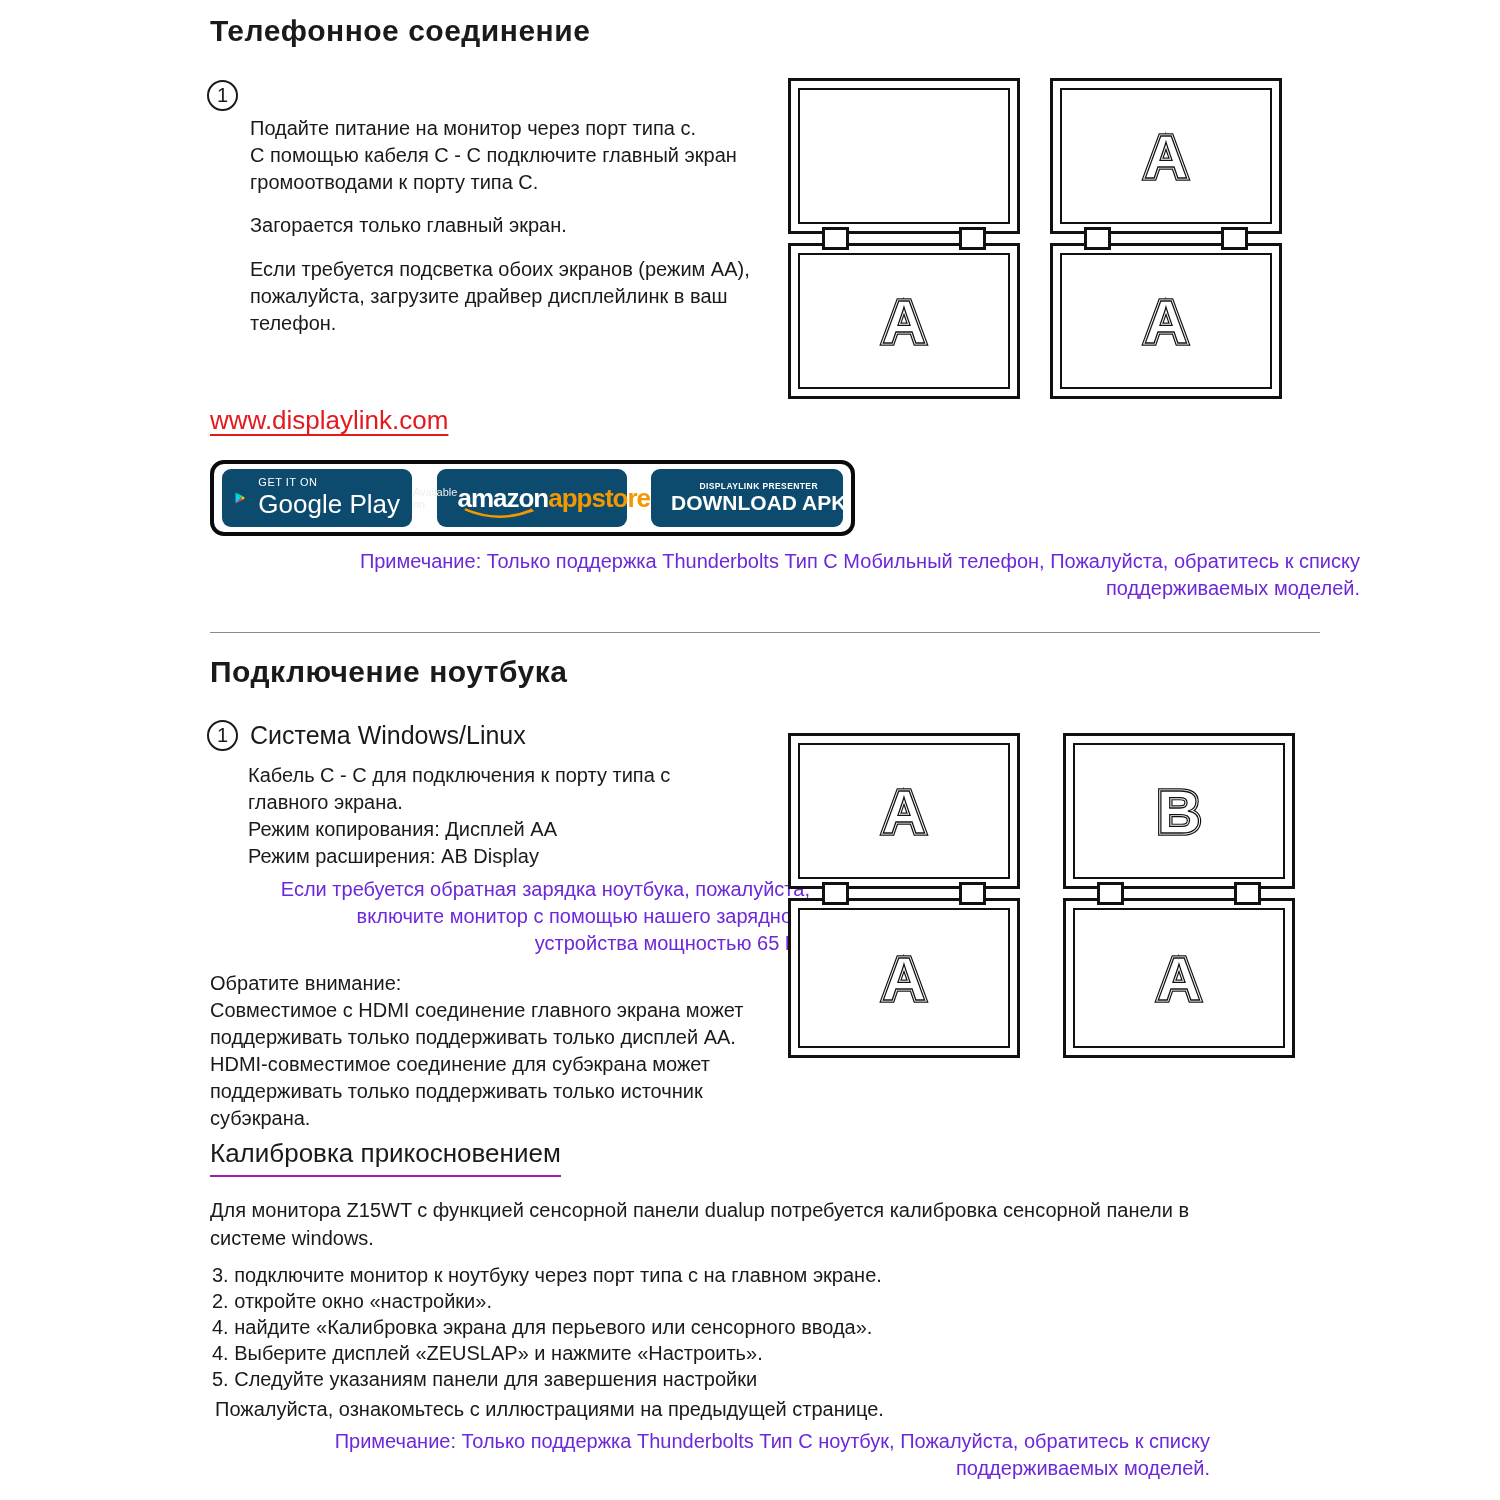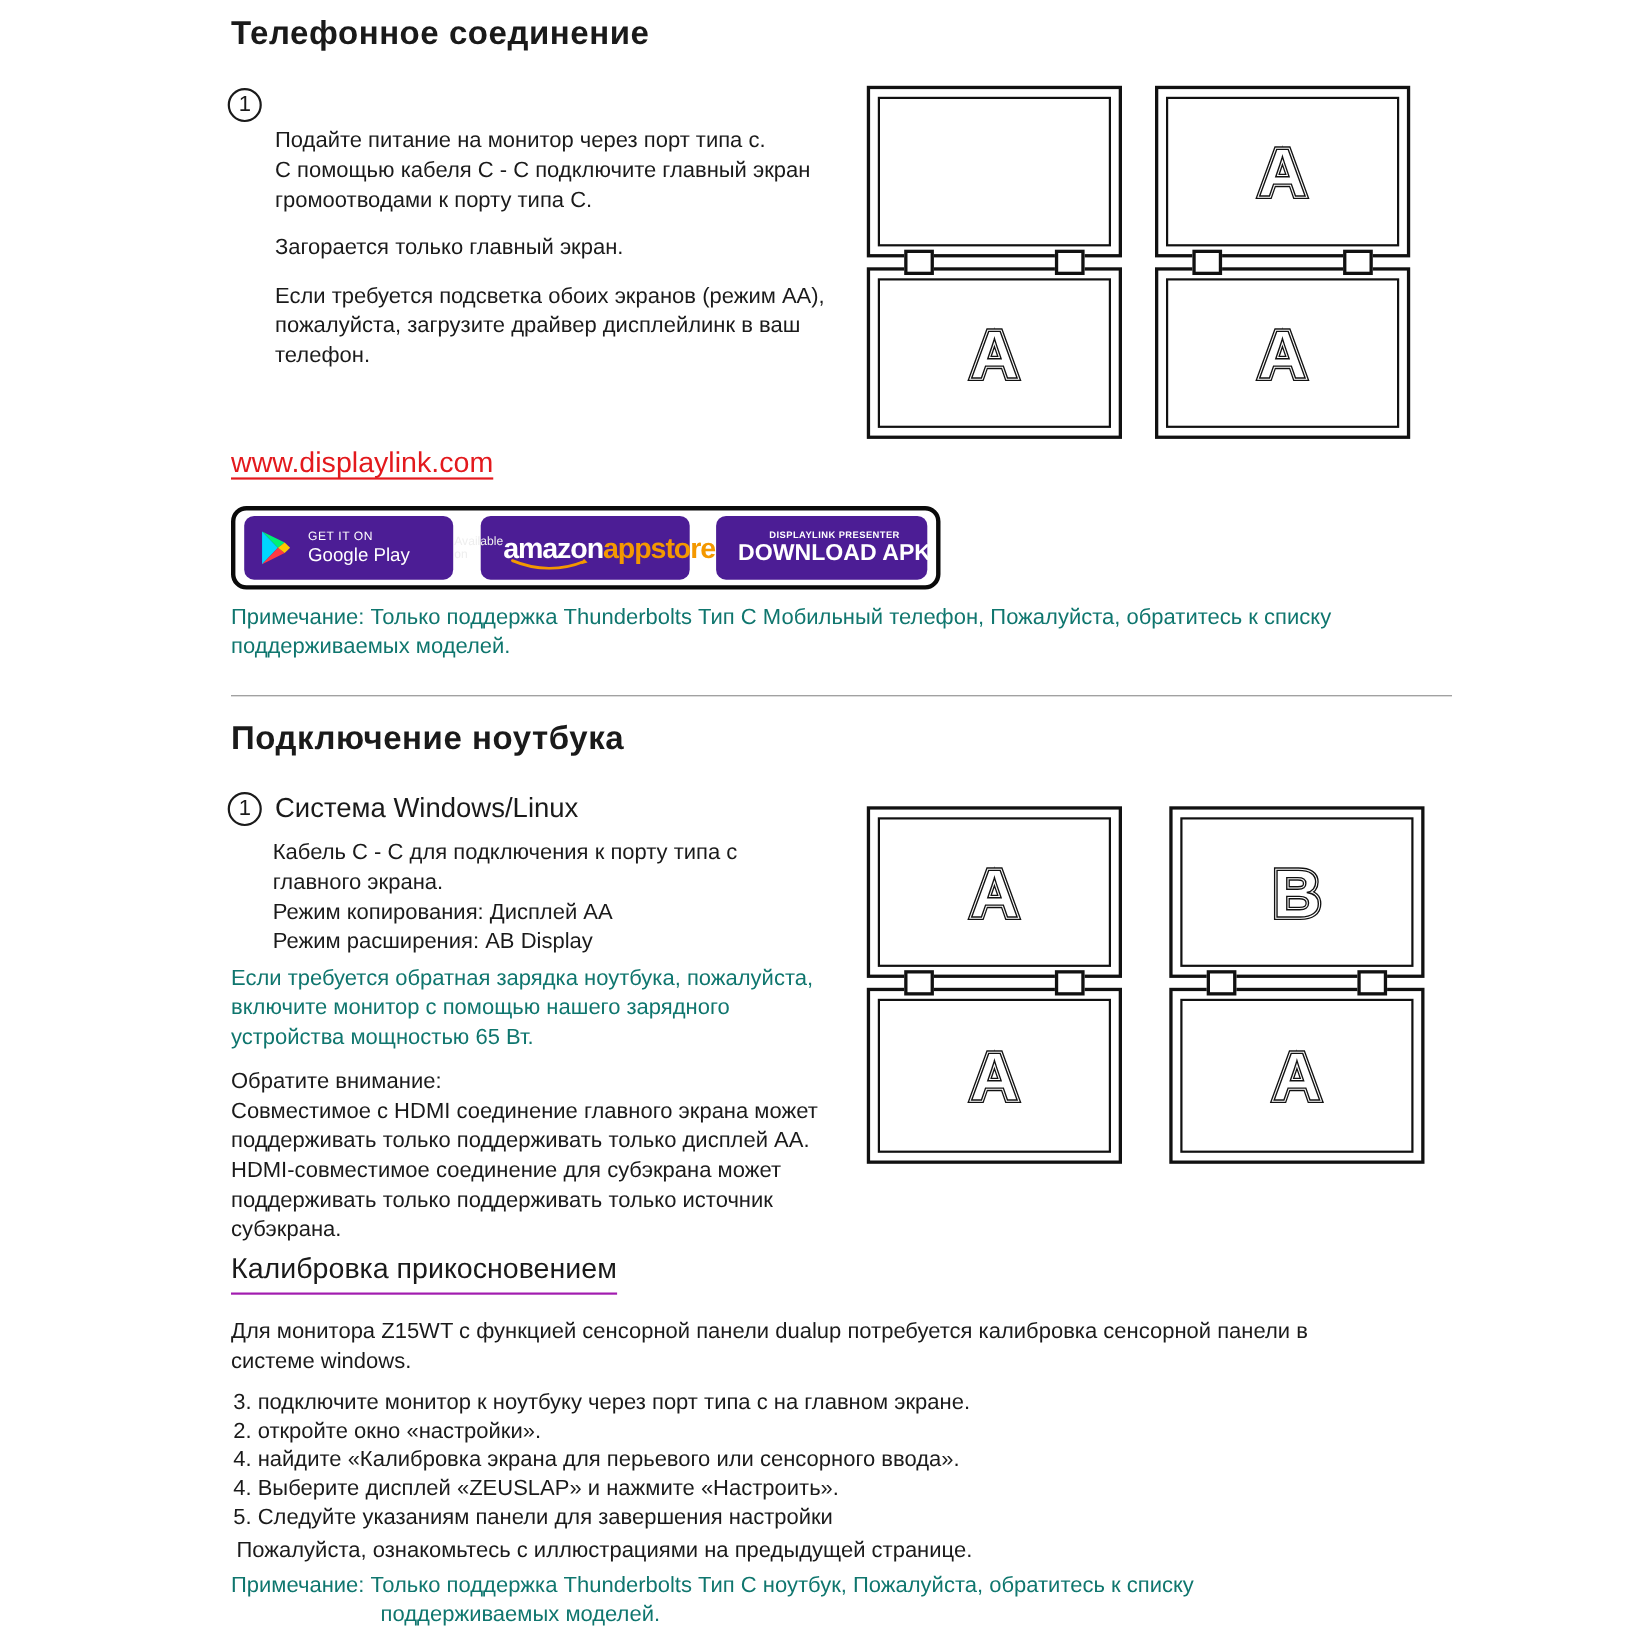--- a/index.html
+++ b/index.html
@@ -13,21 +13,21 @@
   .pre { white-space:pre-line; }
   h1.sec-title { font-size:30px; font-weight:bold; margin:0; letter-spacing:0.5px; }
   .step-head { display:flex; align-items:center; gap:12px; }
   .step-circle {
     width:31px; height:31px; border:2px solid #1a1a1a; border-radius:50%;
     display:flex; align-items:center; justify-content:center;
     font-size:20px; flex:0 0 auto;
   }
   .step-title { font-size:25px; }
   .body-text { font-size:20px; line-height:27px; }
-  .red-text { color:#0f766e; }
+  .red-text { color:#6d28d9;text-align:right; }
   .link {
     font-size:26px; color:#e3191d; text-decoration:underline;
     text-underline-offset:5px; cursor:pointer;
   }
   .divider { border-top:1px solid #8a8a8a; height:0; }
 
   
   .device { position:absolute; width:232px; }
   .screen { border:3px solid #111; padding:7px; height:156px; background:#fff; }
   .screen-inner { border:2px solid #111; height:100%; display:flex; align-items:center; justify-content:center; }
@@ -46,26 +46,26 @@
   .letter-svg text.l2 { fill:#fff;  stroke:#fff; stroke-width:4.5; }
   .letter-svg text.l3 { fill:#fff;  stroke:#111; stroke-width:1.8; }
 
   
   .badges-bar {
     width:645px; height:76px; border:4px solid #0a0a0a; border-radius:14px;
     display:flex; align-items:center; justify-content:space-between;
     padding:0 8px; background:#fff;
   }
   .badge {
-    background:#4c1d95; color:#fff; border-radius:9px; height:58px;
+    background:#0c4a6e; color:#fff; border-radius:9px; height:58px;
     display:flex; align-items:center; cursor:pointer;
   }
   .badge-gp { width:190px; padding:0 12px; gap:12px; }
   .gp-small { font-size:11px; letter-spacing:0.5px; }
-  .gp-big { font-size:17px; font-weight:500; margin-top:1px; white-space:nowrap; }
+  .gp-big { font-size:26px; font-weight:500; margin-top:1px; white-space:nowrap; }
   .badge-az { width:190px; flex-direction:row; justify-content:center; }
   .az-small { font-size:11px; color:#eee; }
   .az-row { display:flex; align-items:baseline; line-height:1; }
   .az-amazon { font-size:26px; font-weight:bold; letter-spacing:-1px; position:relative; }
   .az-swoosh { position:absolute; left:2px; bottom:-7px; width:82px; height:10px; }
   .az-appstore { font-size:26px; font-weight:bold; letter-spacing:-1px; color:#f49800; }
   .badge-apk { width:192px; padding:0 10px; gap:10px; }
   .apk-texts { display:flex; flex-direction:column; align-items:center; }
   .apk-small { font-size:8.5px; font-weight:bold; letter-spacing:0.4px; white-space:nowrap; }
   .apk-big { font-size:21px; font-weight:800; white-space:nowrap; }

